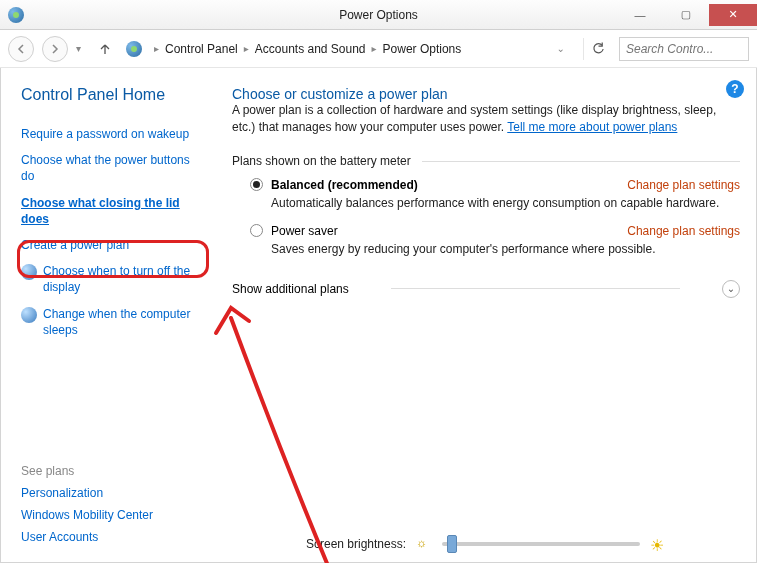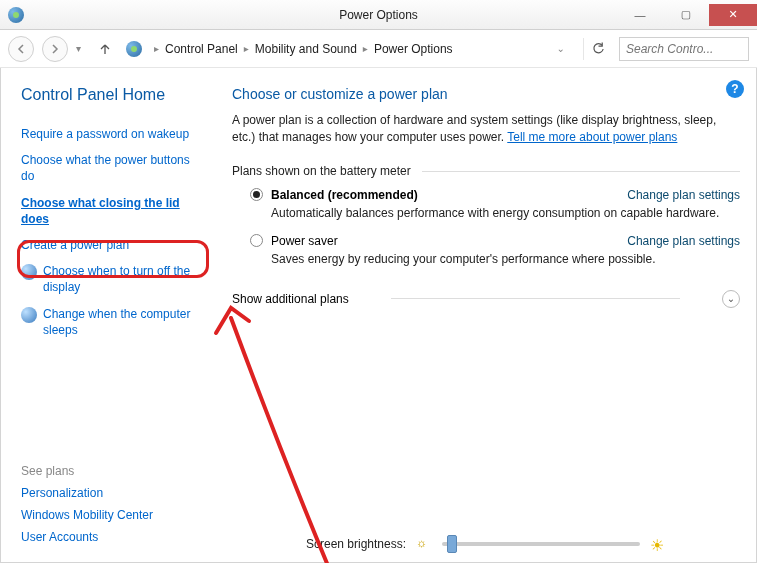--- a/index.html
+++ b/index.html
@@ -33,32 +33,32 @@
   .sidebar a.highlighted { text-decoration: underline; font-weight: bold; }
   .sidebar .with-icon { display:flex; gap:6px; align-items:flex-start;}
   .sidebar .small-icon { width:16px; height:16px; flex:0 0 16px; background: radial-gradient(circle at 30% 30%, #bde0ff, #3a7bbf); border-radius:50%; margin-top:1px;}
   .highlight-box { position:absolute; border:3px solid #d22; border-radius:12px; left:16px; top:172px; width:192px; height:38px; pointer-events:none;}
   .annot-arrow { position:absolute; left:200px; top:225px; width:180px; height:300px; pointer-events:none;}
   .seealso { margin-top:auto; }
   .seealso .hdr { color:#888; margin-bottom:8px;}
   .seealso a { color:#0066cc; text-decoration:none; display:block; margin-bottom:8px;}
   .main { flex:1; padding: 18px 16px 10px 16px; position:relative;}
   .help-icon { position:absolute; right:12px; top:12px; width:18px; height:18px; background:#1e88e5; color:#fff; border-radius:50%; display:flex; align-items:center; justify-content:center; font-size:12px; font-weight:bold;}
-  .main h1 { color:#0a5aa5; font-weight:normal; font-size:14px; margin-bottom:10px;}
+  .main h1 { color:#0a5aa5; font-weight:normal; font-size:14px; }
   .main .desc { color:#222; line-height:1.4; margin-bottom:4px;}
   .main .desc a { color:#0066cc; text-decoration:underline;}
   .section-label { color:#222; margin-top:18px; margin-bottom:10px; position:relative;}
   .section-label:after{content:"";position:absolute;display:block;}
   .plans { margin-left:18px; }
   .plan { margin-bottom:14px; }
   .plan-row { display:flex; align-items:center; gap:8px;}
   .plan-row .radio { width:13px; height:13px; border:1px solid #888; border-radius:50%; display:inline-flex; align-items:center; justify-content:center; flex:0 0 13px;}
   .plan-row .radio.selected:after { content:""; width:7px; height:7px; background:#222; border-radius:50%; }
   .plan-row .plan-name { font-weight:bold;}
-  .plan-row .change { margin-left:auto; color:#0c4a6e; text-decoration:none;text-align:center;}
+  .plan-row .change { margin-left:auto; color:#c2410c; text-decoration:none;text-align:center;}
   .plan .plan-desc { margin-left:21px; margin-top:4px; color:#222;}
   .addl-row { display:flex; align-items:center; margin-top:24px;gap:32px;}
   .addl-row .line { flex:1; height:1px; background:#ddd; margin:0 10px;}
   .addl-row .chev { width:18px; height:18px; border:1px solid #bbb; border-radius:50%; display:flex; align-items:center; justify-content:center; font-size:10px; color:#555;}
   .brightness-bar { position:absolute; bottom:10px; left:50%; transform:translateX(-50%); display:flex; align-items:center; gap:10px; width:360px;}
   .brightness-bar .label { color:#222;}
   .sun { width:16px; height:16px; display:inline-block;}
   .sun.small { color:#c9a000; font-size:12px;}
   .sun.big { color:#e6b800; font-size:16px;}
   .slider { flex:1; height:4px; background:#ccc; border-radius:2px; position:relative;}
@@ -95,21 +95,21 @@
   <div class="up-arrow">
     <svg width="14" height="14" viewBox="0 0 14 14">
         <path d="M7 3 L3 7 M7 3 L11 7 M7 3 L7 12" stroke="#555" stroke-width="1.3" fill="none"></path>
       </svg>
   </div>
   <div class="addr-icon"></div>
   <div class="breadcrumb">
     <span class="sep">▸</span>
     <span class="crumb">Control Panel</span>
     <span class="sep">▸</span>
-    <span class="crumb">Mobility and Sound</span>
+    <span class="crumb">Accounts and Sound</span>
     <span class="sep">▸</span>
     <span class="crumb">Power Options</span>
     <span class="bc-drop">⌄</span>
   </div>
   <div class="refresh">
     <svg width="14" height="14" viewBox="0 0 14 14">
         <path d="M11 3 A5 5 0 1 0 12 7" stroke="#555" stroke-width="1.3" fill="none"></path>
         <path d="M11 0 L11 4 L7 4" stroke="#555" stroke-width="1.3" fill="none"></path>
       </svg>
   </div>

